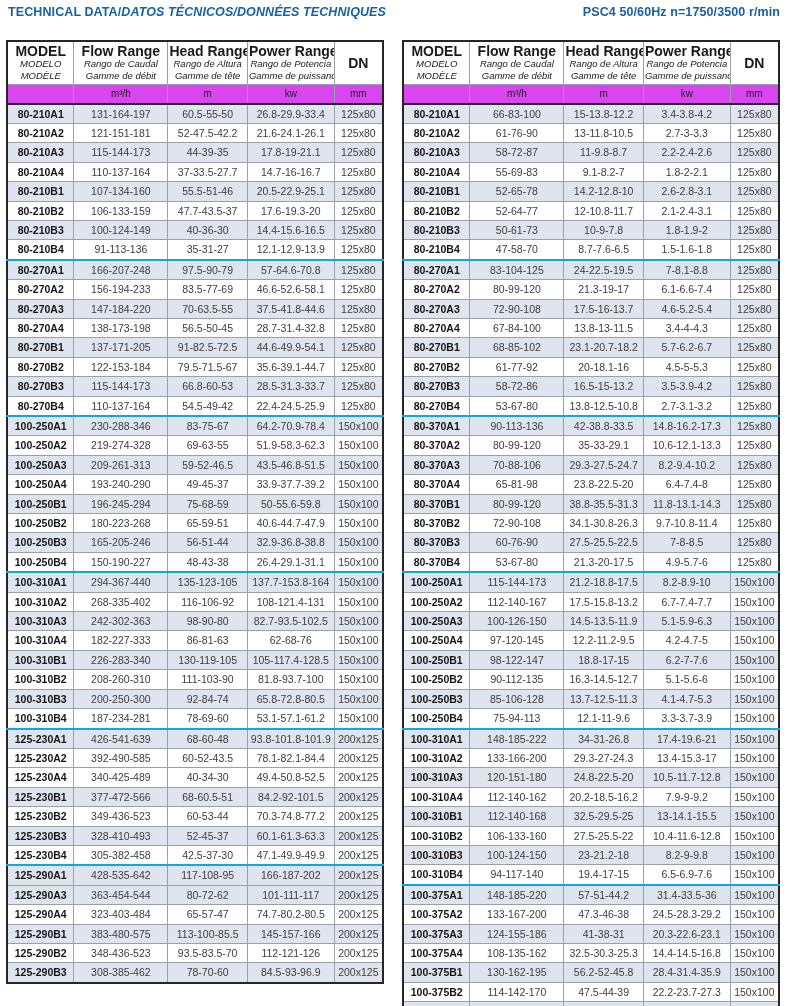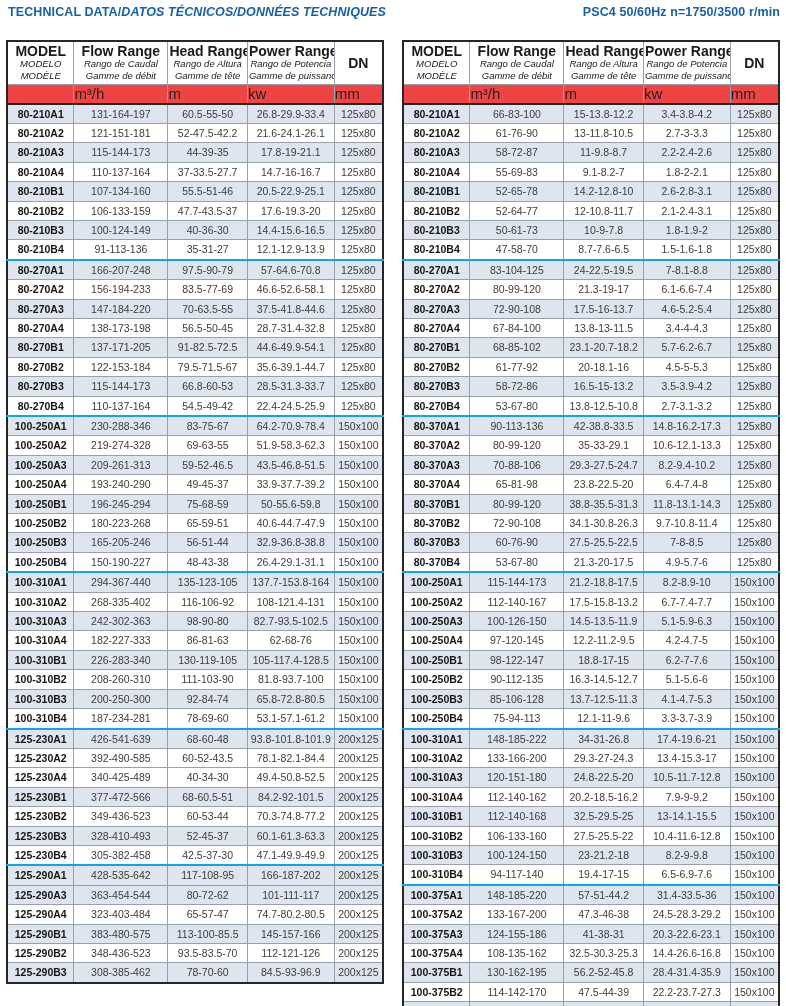--- a/index.html
+++ b/index.html
@@ -20,22 +20,22 @@
   col.c-model{width:18.5%;}
   col.c-flow{width:26%;}
   col.c-head{width:22%;}
   col.c-power{width:24%;}
   col.c-dn{width:13.5%;}
 
   th,td{border:1px solid #98a0ac;overflow:hidden;white-space:nowrap;}
 
   thead th{padding:3px 1px 2px 1px;vertical-align:middle;background:#fff;}
   thead tr.units td{
-    text-align:left;font-size:15px;color:#222;height:18px;line-height:18px;
-    border-top:1px solid #b0b6c0;border-bottom:2px solid #262626;background:#ef4444;padding:0;
+    text-align:center;font-size:10px;color:#222;height:18px;line-height:18px;
+    border-top:1px solid #b0b6c0;border-bottom:2px solid #262626;background:#d946ef;padding:0;
   }
   .h1{font-weight:bold;font-size:14px;color:#1a1a1a;text-align:center;line-height:12.5px;}
   .h2{font-weight:normal;font-style:italic;font-size:9.5px;color:#1a1a1a;text-align:center;line-height:12px;}
 
   tbody td{
     text-align:center;font-size:10.5px;color:#3c3c3c;
     height:16.4px;line-height:16.4px;padding:1px 0;background:#fff;
   }
   tbody td.model{font-weight:bold;color:#151515;}
   tbody tr.alt td{background:#dfe5ef;}
@@ -753,21 +753,21 @@
           <td class="model">100-375A3</td>
           <td>124-155-186</td>
           <td>41-38-31</td>
           <td>20.3-22.6-23.1</td>
           <td>150x100</td>
         </tr>
         <tr>
           <td class="model">100-375A4</td>
           <td>108-135-162</td>
           <td>32.5-30.3-25.3</td>
-          <td>14.4-26.6-16.8</td>
+          <td>14.4-14.5-16.8</td>
           <td>150x100</td>
         </tr>
         <tr class="alt">
           <td class="model">100-375B1</td>
           <td>130-162-195</td>
           <td>56.2-52-45.8</td>
           <td>28.4-31.4-35.9</td>
           <td>150x100</td>
         </tr>
         <tr>

